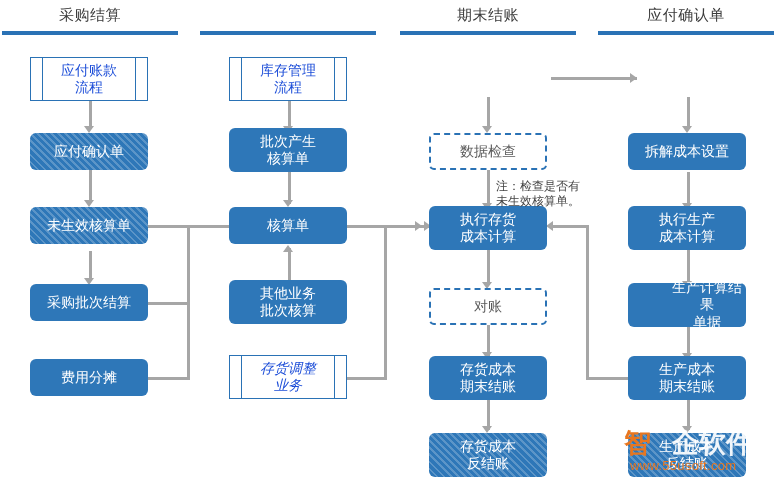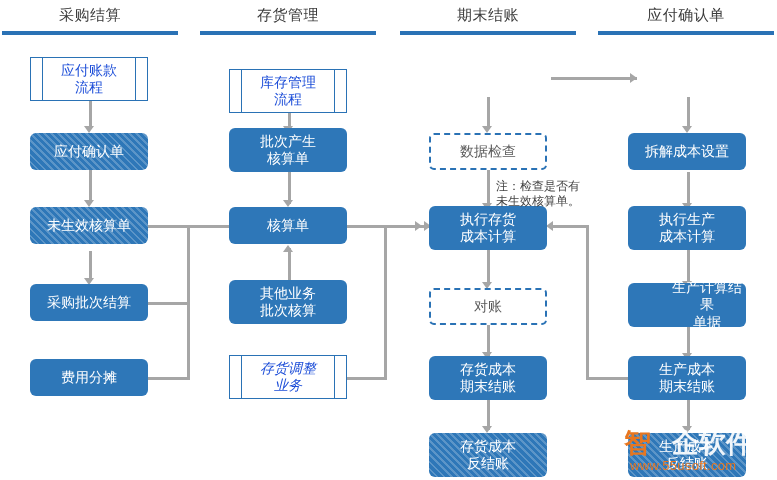--- a/index.html
+++ b/index.html
@@ -163,21 +163,20 @@
   }
 </style>
 </head>
 <body>
 
 <div id="canvas">
 
   <div class="col-header" style="left:2px; top:6px; width:176px;">采购结算</div>
   <div class="col-rule" style="left:2px; top:31px; width:176px;"></div>
 
-  <div class="col-header" style="left:200px; top:6px; width:176px;">存货管理</div>
   <div class="col-rule" style="left:200px; top:31px; width:176px;"></div>
 
   <div class="col-header" style="left:400px; top:6px; width:176px;">期末结账</div>
   <div class="col-rule" style="left:400px; top:31px; width:176px;"></div>
 
   <div class="col-header" style="left:598px; top:6px; width:176px;">应付确认单</div>
   <div class="col-rule" style="left:598px; top:31px; width:176px;"></div>
 
   <div class="edge v" style="left:89px; top:101px; height:28px;"></div>
   <div class="arrow down" style="left:84px; top:126px;"></div>
@@ -254,21 +253,21 @@
 流程</div>
 
   <div class="node hatched" style="left:30px; top:133px; width:118px; height:37px;">应付确认单</div>
 
   <div class="node hatched" style="left:30px; top:207px; width:118px; height:37px;">未生效核算单</div>
 
   <div class="node process" style="left:30px; top:284px; width:118px; height:37px;">采购批次结算</div>
 
   <div class="node process" style="left:30px; top:359px; width:118px; height:37px;">费用分摊</div>
 
-  <div class="node predefined" style="left:229px; top:57px; width:118px; height:44px;margin-top:12px;">库存管理
+  <div class="node predefined" style="left:229px; top:57px; width:118px; height:44px;">库存管理
 流程</div>
 
   <div class="node process" style="left:229px; top:128px; width:118px; height:44px;">批次产生
 核算单</div>
 
   <div class="node process" style="left:229px; top:207px; width:118px; height:37px;">核算单</div>
 
   <div class="node process" style="left:229px; top:280px; width:118px; height:44px;">其他业务
 批次核算</div>
 

